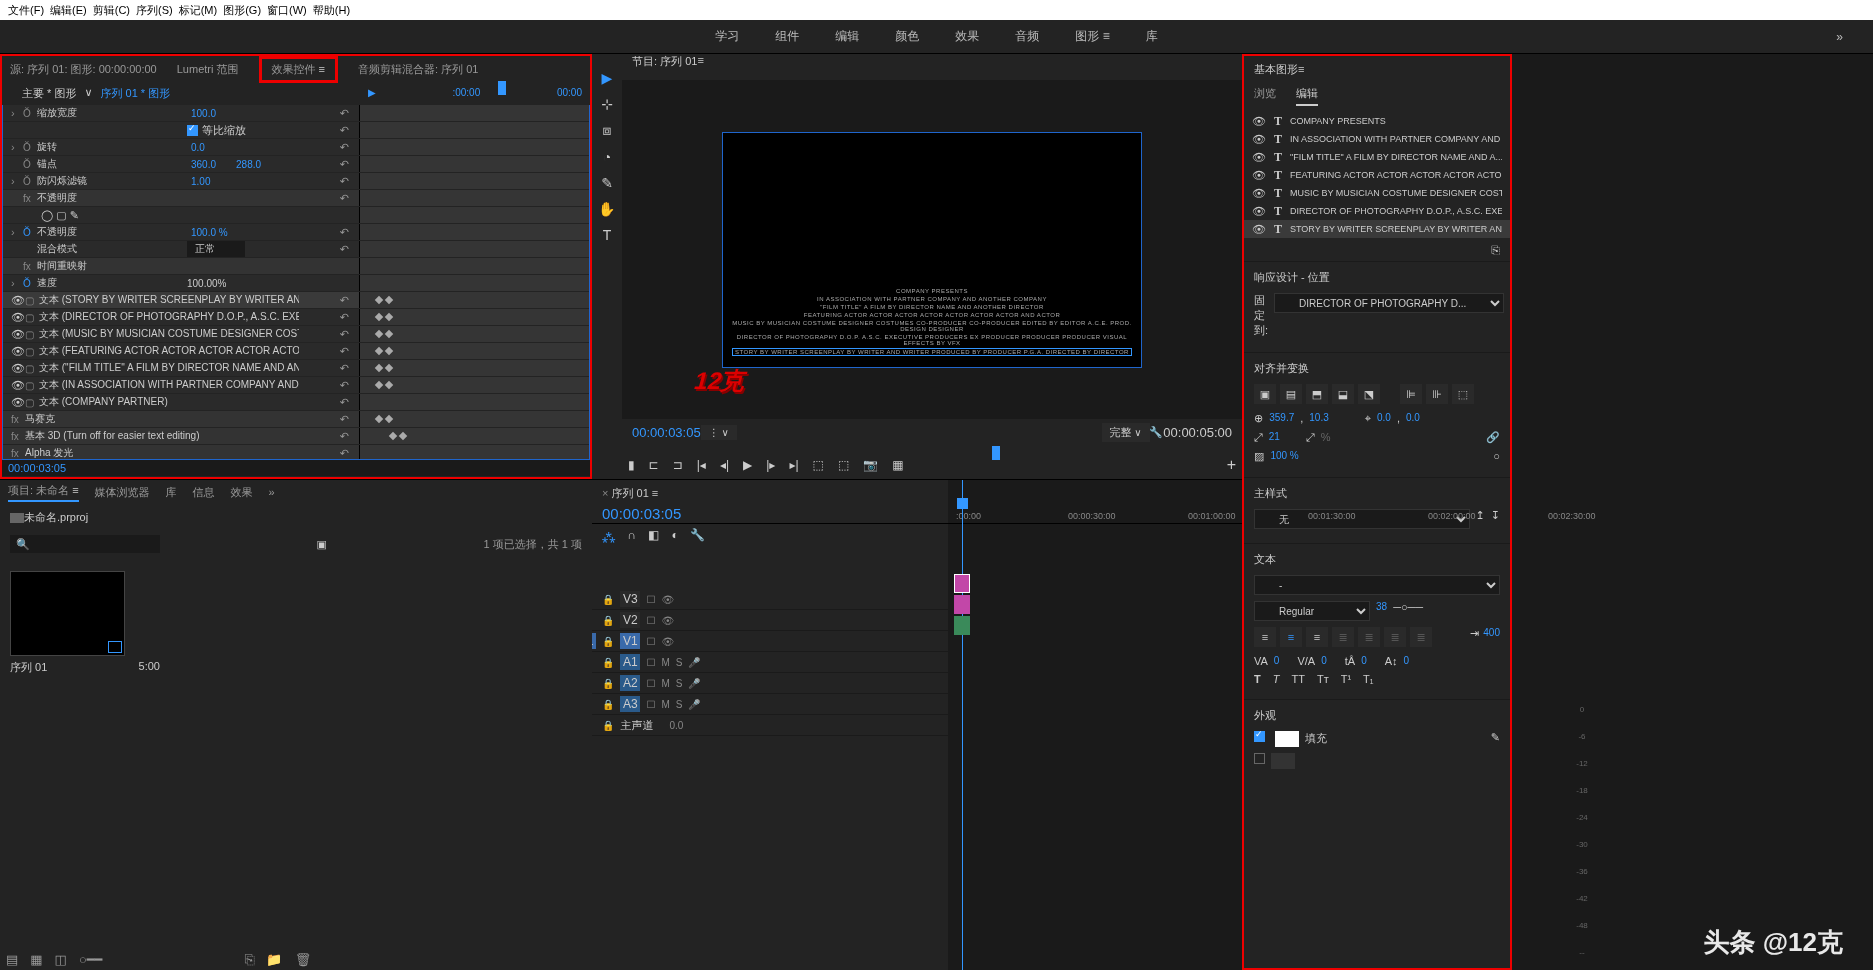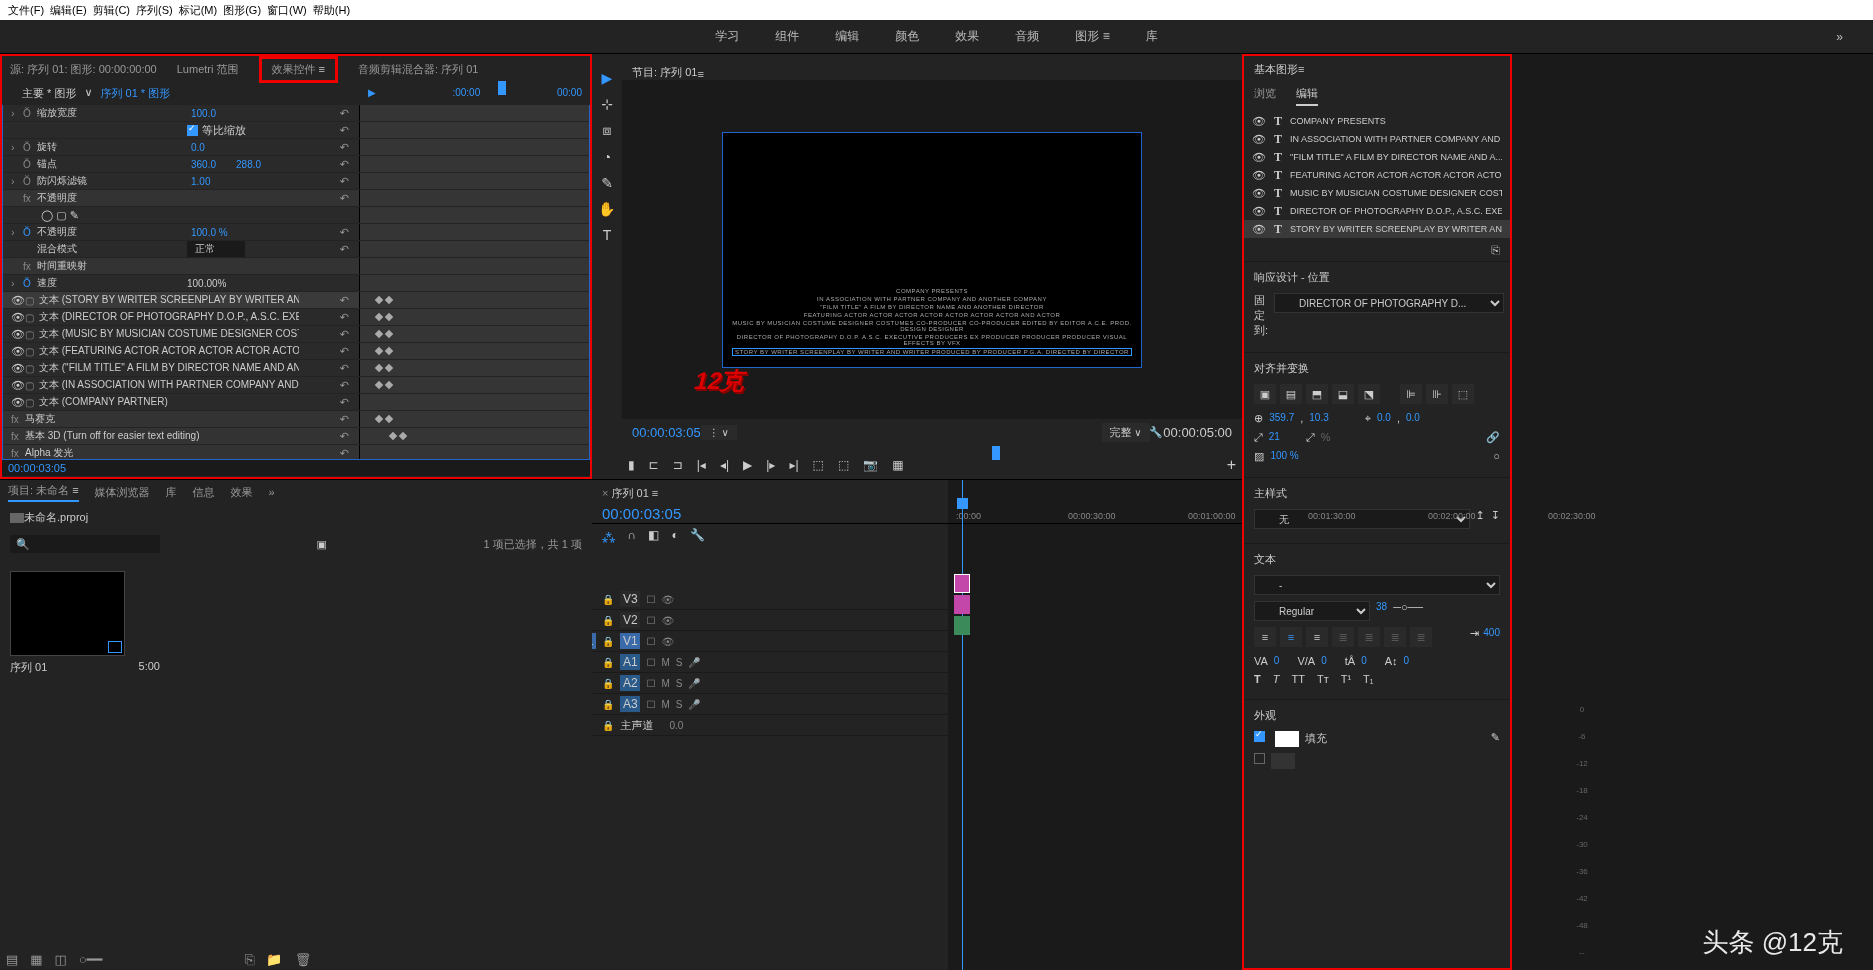--- a/index.html
+++ b/index.html
@@ -50,21 +50,21 @@
 .pp-thumb .img{width:115px;height:85px;background:#000;border:1px solid #444;position:relative}
 .pp-thumb .img .badge{position:absolute;bottom:2px;right:2px;width:14px;height:12px;border:1px solid #3397ff}
 .pp-thumb .cap{display:flex;justify-content:space-between;color:#ccc;font-size:10px;margin-top:4px;width:150px}
 .pp-bottom{position:absolute;bottom:2px;left:6px;display:flex;gap:12px}
 .pp-bottom i{color:#999;font-size:13px;font-style:normal}
 .center-col{width:650px;display:flex;flex-direction:column}
 .program{height:425px;background:#232323;display:flex}
 .toolbar-v{width:30px;background:#232323;display:flex;flex-direction:column;align-items:center;gap:10px;padding-top:16px}
 .toolbar-v i{color:#ccc;font-size:14px;font-style:normal}
 .prog-main{flex:1;display:flex;flex-direction:column}
-.prog-tab{height:26px;display:flex;align-items:flex-end;padding-left:10px;color:#ccc}
+.prog-tab{height:26px;display:flex;align-items:flex-start;padding-left:10px;color:#ccc}
 .prog-view{flex:1;background:#1a1a1a;display:flex;justify-content:center;align-items:center;position:relative}
 .movie{width:420px;height:236px;background:#000;border:1px solid #1f65cc;position:relative;display:flex;flex-direction:column;justify-content:flex-end;align-items:center;padding-bottom:10px}
 .movie .line{color:#aaa;font-size:6px;text-align:center;margin:1px 0;letter-spacing:0.5px}
 .movie .sel{border:1px solid #3397ff;padding:0 2px}
 .movie .logo{position:absolute;left:-28px;bottom:-30px;color:#d00;font-size:24px;font-weight:bold;transform:skewX(-15deg);text-shadow:2px 2px 0 #800}
 .prog-ctrl{height:60px;display:flex;flex-direction:column}
 .prog-tc{display:flex;justify-content:space-between;align-items:center;padding:4px 10px}
 .prog-tc .tc1{color:#3397ff;font-size:13px}
 .prog-tc .sel{background:#2a2a2a;padding:2px 8px;color:#ccc;font-size:10px}
 .prog-scrub{height:10px;background:#1a1a1a;margin:2px 10px;position:relative}
@@ -106,21 +106,21 @@
 .eg-layer .txt{color:#ccc;font-size:9px;white-space:nowrap;overflow:hidden}
 .eg-section{padding:8px 10px;border-top:1px solid #1a1a1a}
 .eg-section .title{color:#ccc;font-size:11px;margin-bottom:8px}
 .eg-row{display:flex;align-items:flex-start;gap:6px;margin-bottom:6px}
 .eg-row select,.eg-row input{background:#1a1a1a;border:1px solid #333;color:#ccc;height:20px;font-size:10px;padding:0 20px}
 .eg-btns{display:flex;gap:4px;margin-bottom:8px}
 .eg-btns i{width:22px;height:20px;background:#2a2a2a;display:flex;align-items:center;justify-content:center;color:#ccc;font-style:normal;font-size:11px}
 .eg-val{color:#3397ff;font-size:10px}
 .eg-meters{position:absolute;right:276px;bottom:4px;width:30px;height:270px;background:#1a1a1a;display:flex;flex-direction:column;justify-content:space-around;align-items:center}
 .eg-meters span{color:#666;font-size:8px}
-.watermark{position:absolute;right:30px;bottom:10px;color:#fff;font-size:26px;font-weight:normal;opacity:0.9;z-index:99}
+.watermark{position:absolute;right:30px;bottom:10px;color:#fff;font-size:26px;font-weight:bold;opacity:0.9;z-index:99}
 .chk{width:11px;height:11px;background:#3397ff;display:inline-block;position:relative;margin-right:4px}
 .chk::after{content:'✓';position:absolute;top:-2px;left:1px;color:#fff;font-size:9px}
 </style>
 </head>
 <body>
 
 <div class="menubar">
   <span>文件(F)</span>
   <span>编辑(E)</span>
   <span>剪辑(C)</span>

